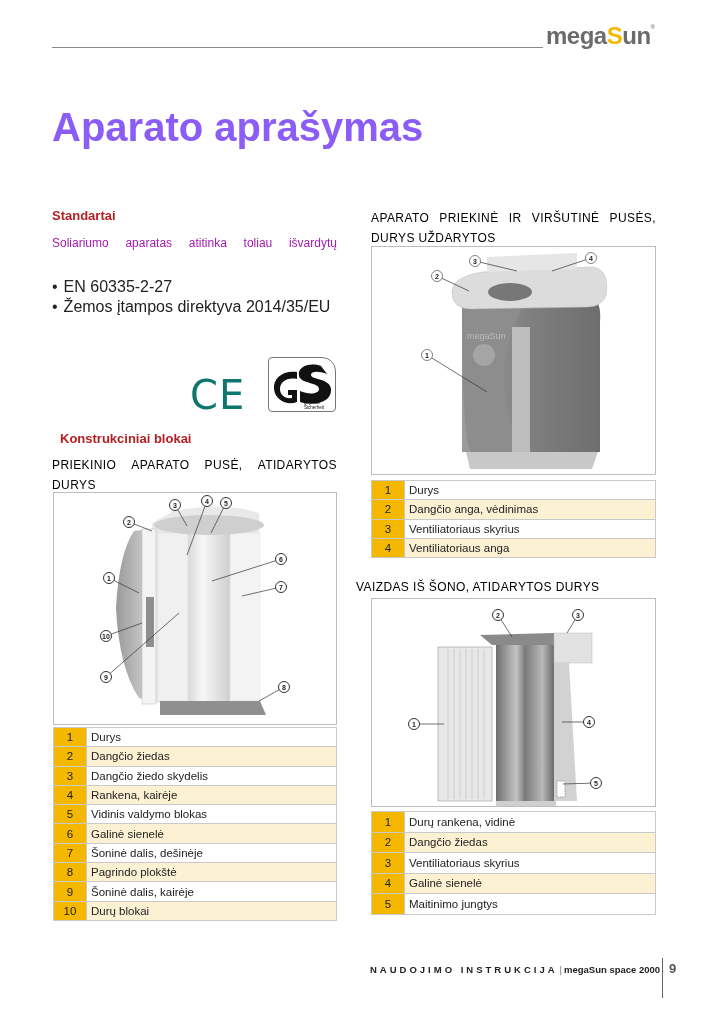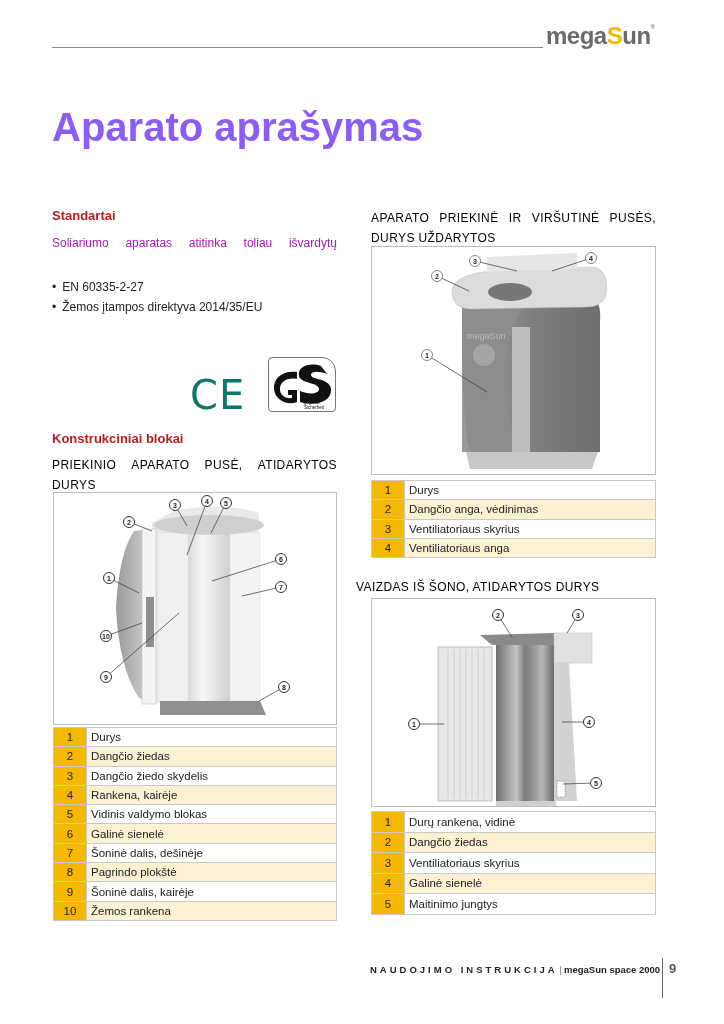--- a/index.html
+++ b/index.html
@@ -11,21 +11,21 @@
   .logo .s { color: #f5b800; }
   .logo .reg { font-size: 6px; vertical-align: top; position: relative; top: 2px; color: #888; }
 
   .page-title { position: absolute; left: 52px; top: 105px; font-size: 40px; font-weight: bold; color: #8b5cf6; letter-spacing: 0px; }
 
   .h2 { position: absolute; font-size: 13px; font-weight: bold; color: #b41f24; }
   .body-text { position: absolute; font-size: 12px; line-height: 20px; color: #a21caf; text-align: justify; }
   .justify-line { display: flex; justify-content: space-between; }
   .caps { position: absolute; font-size: 12px; letter-spacing: 0.4px; line-height: 20px; color: #000000; }
 
-  ul.bullets { position: absolute; list-style: none; font-size: 12px; line-height: 20px; }
+  ul.bullets { position: absolute; list-style: none; font-size: 16px; line-height: 20px; }
   ul.bullets li::before { content: "•"; margin-right: 6px; }
 
   .ce-mark { position: absolute; left: 190px; top: 372px; font-size: 40px; font-weight: normal; letter-spacing: 1px; color: #0f766e; font-family: "DejaVu Sans", sans-serif; }
   .gs-mark { position: absolute; left: 268px; top: 357px; width: 68px; height: 55px; border: 1px solid #777; border-radius: 4px 14px 4px 4px; overflow: hidden; background: #fff; }
 
   .figure { position: absolute; border: 1px solid #bdbdbd; background: #fff; overflow: hidden; }
 
   table.legend { position: absolute; border-collapse: collapse; font-size: 11.5px; }
   table.legend td { border: 1px solid #c9c9c9; height: 19.3px; padding: 0 4px; }
   table.legend td.num { background: #f5b800; text-align: center; width: 33px; color: #222; }
@@ -68,21 +68,21 @@
 <div class="ce-mark">CE</div>
 <div class="gs-mark">
   <svg width="68" height="55" viewBox="0 0 68 55">
     <path d="M28 14 C 14 12, 4 20, 5 31 C 6 42, 18 48, 28 44 L 28 32 L 19 32 L 19 37 L 23 37 L 23 40 C 16 41, 11 37, 11 31 C 11 24, 18 19, 28 21 Z" fill="#111"></path>
     <path d="M52 8 C 40 4, 28 9, 30 18 C 32 26, 50 24, 50 31 C 50 36, 40 37, 31 33 L 31 44 C 44 48, 63 45, 62 31 C 61 20, 42 22, 42 17 C 42 13, 50 13, 58 16 Z" fill="#111"></path>
     <text x="35" y="46" font-size="4.5" font-family="Liberation Sans, sans-serif" fill="#111">geprüfte</text>
     <text x="35" y="51" font-size="4.5" font-family="Liberation Sans, sans-serif" fill="#111">Sicherheit</text>
   </svg>
 </div>
 
-<h2 class="h2" style="left:52px; top:431px;">Konstrukciniai blokai</h2>
+<h2 class="h2" style="left:60px; top:431px;">Konstrukciniai blokai</h2>
 <div class="caps" style="left:52px; top:455px; width:285px;">
   <div class="justify-line">
     <span>PRIEKINIO</span>
     <span>APARATO</span>
     <span>PUSĖ,</span>
     <span>ATIDARYTOS</span>
   </div>
   <div>DURYS</div>
 </div>
 
@@ -194,21 +194,21 @@
     <tr>
         <td class="num">8</td>
         <td class="txt">Pagrindo plokštė</td>
       </tr>
     <tr>
         <td class="num">9</td>
         <td class="txt">Šoninė dalis, kairėje</td>
       </tr>
     <tr>
         <td class="num">10</td>
-        <td class="txt">Žemos rankena</td>
+        <td class="txt">Durų blokai</td>
       </tr>
   </tbody>
 </table>
 
 <div class="caps" style="left:371px; top:208px; width:285px;">
   <div class="justify-line">
     <span>APARATO</span>
     <span>PRIEKINĖ</span>
     <span>IR</span>
     <span>VIRŠUTINĖ</span>

